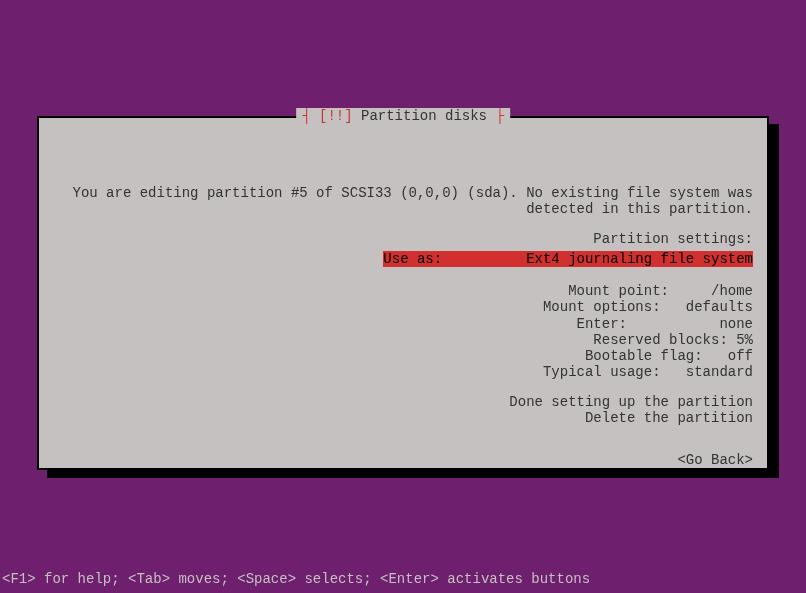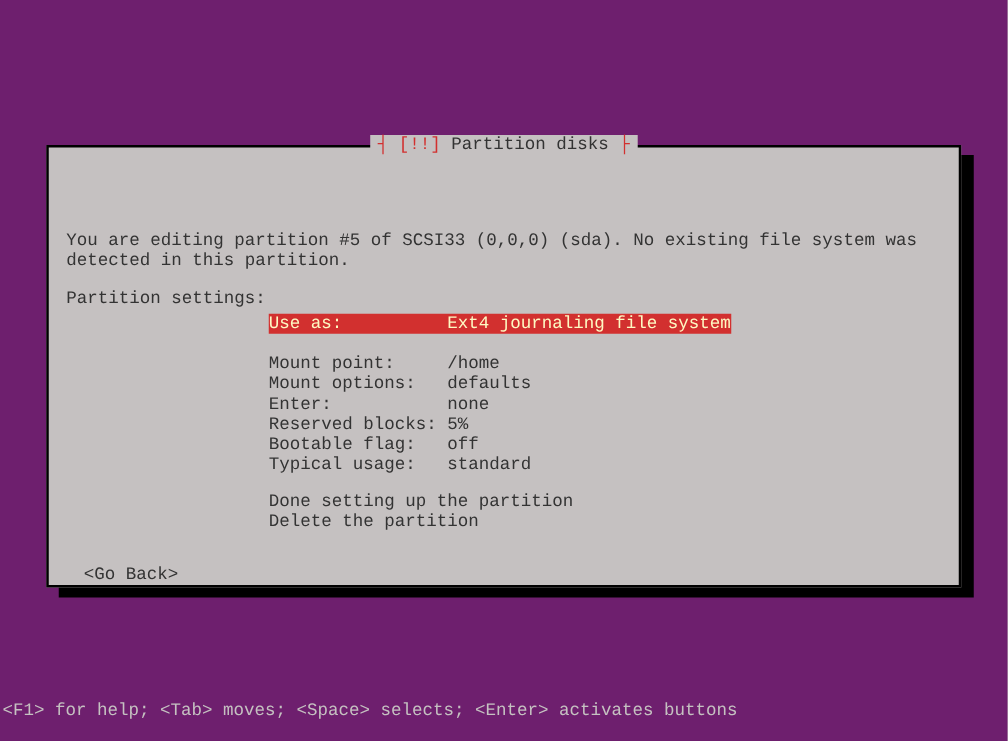--- a/index.html
+++ b/index.html
@@ -25,20 +25,21 @@
       background-color: #000000;
     }
     .dialog {
       position: absolute;
       top: 116px;
       left: 37px;
       width: 732px;
       height: 354px;
       background-color: #c5c1c1;
       border: 2px solid #000000;
+      text-align: right;
     }
     .dialog-title {
       position: absolute;
       top: -10px;
       left: 50%;
       transform: translateX(-50%);
       background-color: #c5c1c1;
       padding: 0 6px;
       color: #d2302f;
       white-space: nowrap;
@@ -59,36 +60,36 @@
       margin-bottom: 4px;
     }
     .settings-block {
       margin-left: 162px;
     }
     .setting-row {
       white-space: pre;
     }
     .setting-row.highlighted {
       background-color: #d2302f;
-      color: #fef9c3;
+      color: #000000;
       display: inline-block;
     }
     .settings-group2 {
       margin-top: 16px;
     }
     .action-group {
       margin-top: 14px;
     }
     .go-back {
       margin-top: 26px;
       margin-left: 14px;
     }
     .footer-help {
       position: absolute;
-      bottom: 16px;
+      bottom: 6px;
       left: 2px;
       color: #c5c1c1;
       font-size: 14px;
     }
   </style>
 </head>
 <body>
 
 <div class="dialog-shadow"></div>
 

